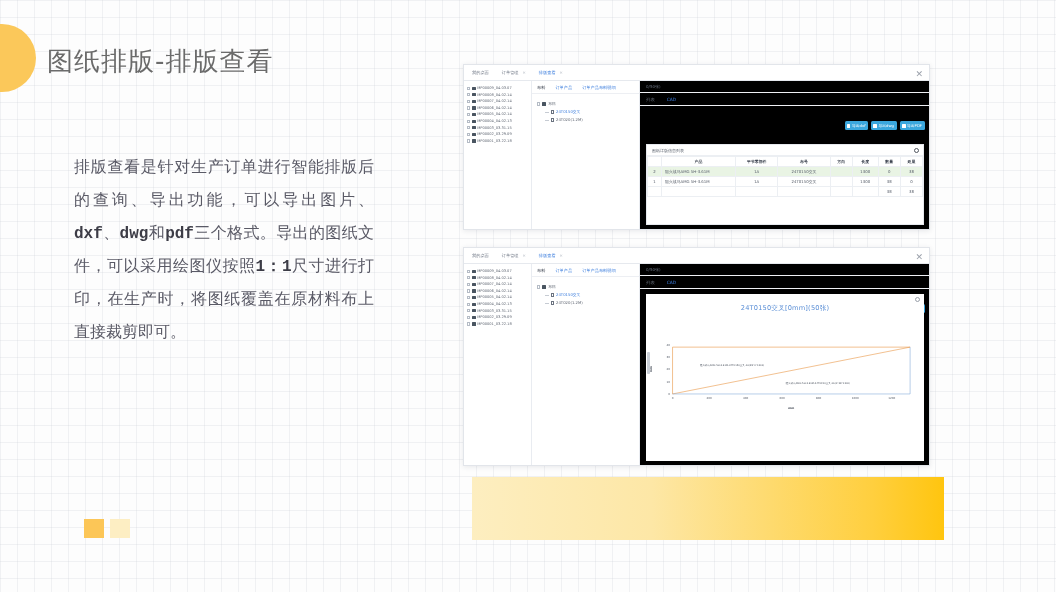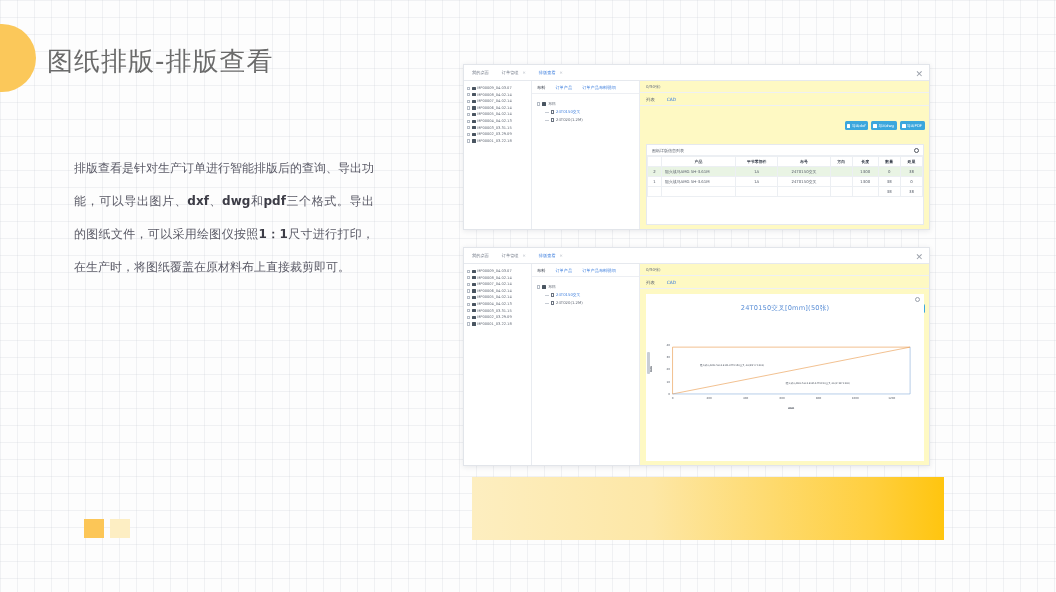--- a/index.html
+++ b/index.html
@@ -39,22 +39,23 @@
 
   
   .page-title {
     position: absolute; left: 47px; top: 44px;
     font-size: 26px; color: #6b6b6b; letter-spacing: 1px;
     font-family: "DejaVu Sans", "Liberation Sans", sans-serif;
   }
   .body-copy {
     position: absolute; left: 74px; top: 152px;
     width: 300px;
-    font-size: 12px; line-height: 33px; color: #5a5a66;
+    font-size: 16px; line-height: 33px; color: #5a5a66;
     text-align: justify;
+    font-family: Liberation Mono, monospace;
   }
   .body-copy b { font-weight: 700; color: #3c3c46; }
 
   
   .shot {
     position: absolute;
     background: #ffffff;
     border: 1px solid #e2e5ea;
     box-shadow: 0 1px 5px rgba(40,50,70,0.10);
     overflow: hidden;
@@ -121,21 +122,21 @@
     display: flex; align-items: center; gap: 2px; padding-left: 8px;
     font-size: 3.8px; color: #5f6672; line-height: 8px;
   }
   .file-ic {
     width: 3px; height: 4px; background: #fff;
     border: 0.5px solid #5b6personal; flex-shrink: 0;
   }
   .file-ic { border: 0.5px solid #6b7380; }
   .leaf-line { width: 4px; height: 0.5px; background: #c6cbd3; }
 
-  .right-pane { flex: 1; position: relative; background: #fef9c3; }
+  .right-pane { flex: 1; position: relative; background: #000000; }
 
   .rp-head {
     height: 12px; display: flex; align-items: center; padding-left: 6px;
     font-size: 4px; color: #6a7280; border-bottom: 1px solid #eef0f4;
   }
   .rp-subtabs {
     height: 13px; display: flex; align-items: center; gap: 12px;
     padding-left: 6px; font-size: 4.4px; color: #5e6personal;
     border-bottom: 1px solid #eef0f4; position: relative;
   }

